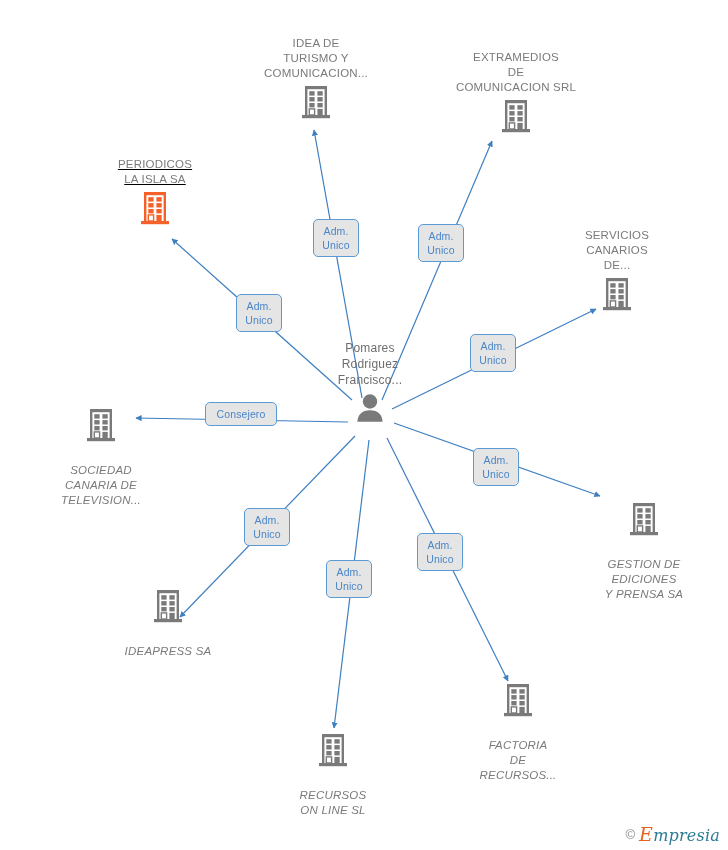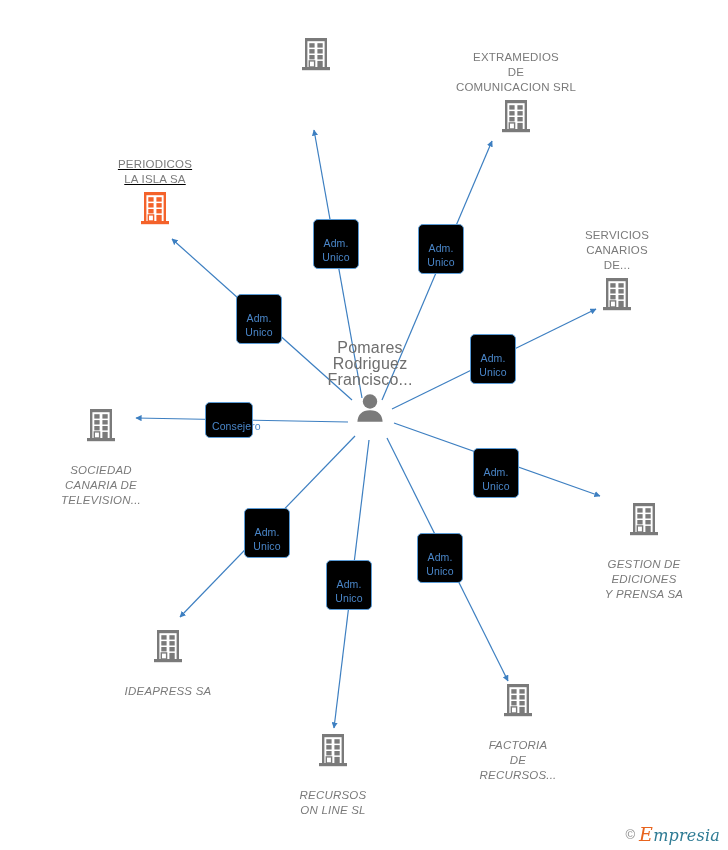--- a/index.html
+++ b/index.html
@@ -29,41 +29,41 @@
   }
   .node-label {
     font-size: 11.5px;
     color: #7a7a7a;
     line-height: 15px;
     letter-spacing: 0.2px;
     white-space: pre-line;
   }
   .node-label.person {
     color: #6e6e6e;
-    font-size: 16px;
+    font-size: 12px;
     line-height: 16px;
   }
   .node-icon {
     line-height: 0;
     display: block;
   }
   .node-icon svg { display: inline-block; }
   .label-above .node-label { margin-bottom: 3px; }
   .label-below .node-label { margin-top: 20px; font-style: italic; }
 
   .edge-label {
     position: absolute;
     border: 1px solid #5b9bd5;
     border-radius: 5px;
-    background: #000000;
+    background: #e5e5e5;
     color: #4a86c8;
     font-size: 10.5px;
     line-height: 14px;
     text-align: center;
-    padding: 16px 6px 4px 6px;
+    padding: 4px 6px 4px 6px;
     box-sizing: border-box;
     white-space: pre-line;
     letter-spacing: 0.1px;
   }
 
   #watermark {
     position: absolute;
     right: 8px;
     bottom: 6px;
     display: flex;
@@ -124,20 +124,23 @@
             <rect x="17.4" y="13.1" width="5.3" height="4.4" fill="#f4622a"></rect>
             <rect x="9.3" y="19" width="5.3" height="4.4" fill="#f4622a"></rect>
             <rect x="17.4" y="19" width="5.3" height="4.4" fill="#f4622a"></rect>
             <rect x="17.4" y="24.9" width="5.3" height="6.1" fill="#f4622a"></rect>
             <rect x="9.3" y="24.9" width="5.3" height="6.1" fill="#ffffff" stroke="#f4622a" stroke-width="1.4"></rect>
             <rect x="2" y="31" width="28" height="3.2" fill="#f4622a"></rect>
           </g>
         </svg></div>
     </div>
     <div class="node label-above" style="left: 316px; top: 36px;">
+      <div class="node-label">IDEA DE
+TURISMO Y
+COMUNICACION...</div>
       <div class="node-icon"><svg width="32" height="36" viewBox="0 0 32 36">
           <g fill="#7a7a7a">
             <path d="M5 2 h22 v29 h-22 z M5 2 h22 v2.4 h-22 z" fill="#7a7a7a"></path>
             <rect x="7.4" y="5.2" width="17.2" height="25.8" fill="#ffffff"></rect>
             <rect x="9.3" y="7.2" width="5.3" height="4.4" fill="#7a7a7a"></rect>
             <rect x="17.4" y="7.2" width="5.3" height="4.4" fill="#7a7a7a"></rect>
             <rect x="9.3" y="13.1" width="5.3" height="4.4" fill="#7a7a7a"></rect>
             <rect x="17.4" y="13.1" width="5.3" height="4.4" fill="#7a7a7a"></rect>
             <rect x="9.3" y="19" width="5.3" height="4.4" fill="#7a7a7a"></rect>
             <rect x="17.4" y="19" width="5.3" height="4.4" fill="#7a7a7a"></rect>
@@ -239,21 +242,21 @@
             <rect x="9.3" y="19" width="5.3" height="4.4" fill="#7a7a7a"></rect>
             <rect x="17.4" y="19" width="5.3" height="4.4" fill="#7a7a7a"></rect>
             <rect x="17.4" y="24.9" width="5.3" height="6.1" fill="#7a7a7a"></rect>
             <rect x="9.3" y="24.9" width="5.3" height="6.1" fill="#ffffff" stroke="#7a7a7a" stroke-width="1.4"></rect>
             <rect x="2" y="31" width="28" height="3.2" fill="#7a7a7a"></rect>
           </g>
         </svg></div>
       <div class="node-label">RECURSOS
 ON LINE  SL</div>
     </div>
-    <div class="node label-below" style="left: 168px; top: 628px; text-align: center;">
+    <div class="node label-below" style="left: 168px; top: 588px; text-align: center;">
       <div class="node-icon"><svg width="32" height="36" viewBox="0 0 32 36">
           <g fill="#7a7a7a">
             <path d="M5 2 h22 v29 h-22 z M5 2 h22 v2.4 h-22 z" fill="#7a7a7a"></path>
             <rect x="7.4" y="5.2" width="17.2" height="25.8" fill="#ffffff"></rect>
             <rect x="9.3" y="7.2" width="5.3" height="4.4" fill="#7a7a7a"></rect>
             <rect x="17.4" y="7.2" width="5.3" height="4.4" fill="#7a7a7a"></rect>
             <rect x="9.3" y="13.1" width="5.3" height="4.4" fill="#7a7a7a"></rect>
             <rect x="17.4" y="13.1" width="5.3" height="4.4" fill="#7a7a7a"></rect>
             <rect x="9.3" y="19" width="5.3" height="4.4" fill="#7a7a7a"></rect>
             <rect x="17.4" y="19" width="5.3" height="4.4" fill="#7a7a7a"></rect>
@@ -304,19 +307,19 @@
     <div class="edge-label" style="width: 46px; left: 470px; top: 334px;">Adm.
 Unico</div>
     <div class="edge-label" style="width: 46px; left: 473px; top: 448px;">Adm.
 Unico</div>
     <div class="edge-label" style="width: 46px; left: 417px; top: 533px;">Adm.
 Unico</div>
     <div class="edge-label" style="width: 46px; left: 326px; top: 560px;">Adm.
 Unico</div>
     <div class="edge-label" style="width: 46px; left: 244px; top: 508px;">Adm.
 Unico</div>
-    <div class="edge-label" style="width: 48px; left: 205px; top: 402px;">Consejero</div>
+    <div class="edge-label" style="width: 72px; left: 205px; top: 402px;">Consejero</div>
   </div>
 
 <div id="watermark">
   <span class="copy">©</span>
   <span class="brand"><span class="cap">E</span><span>mpresia</span></span>
 </div>
 
 </body></html>

